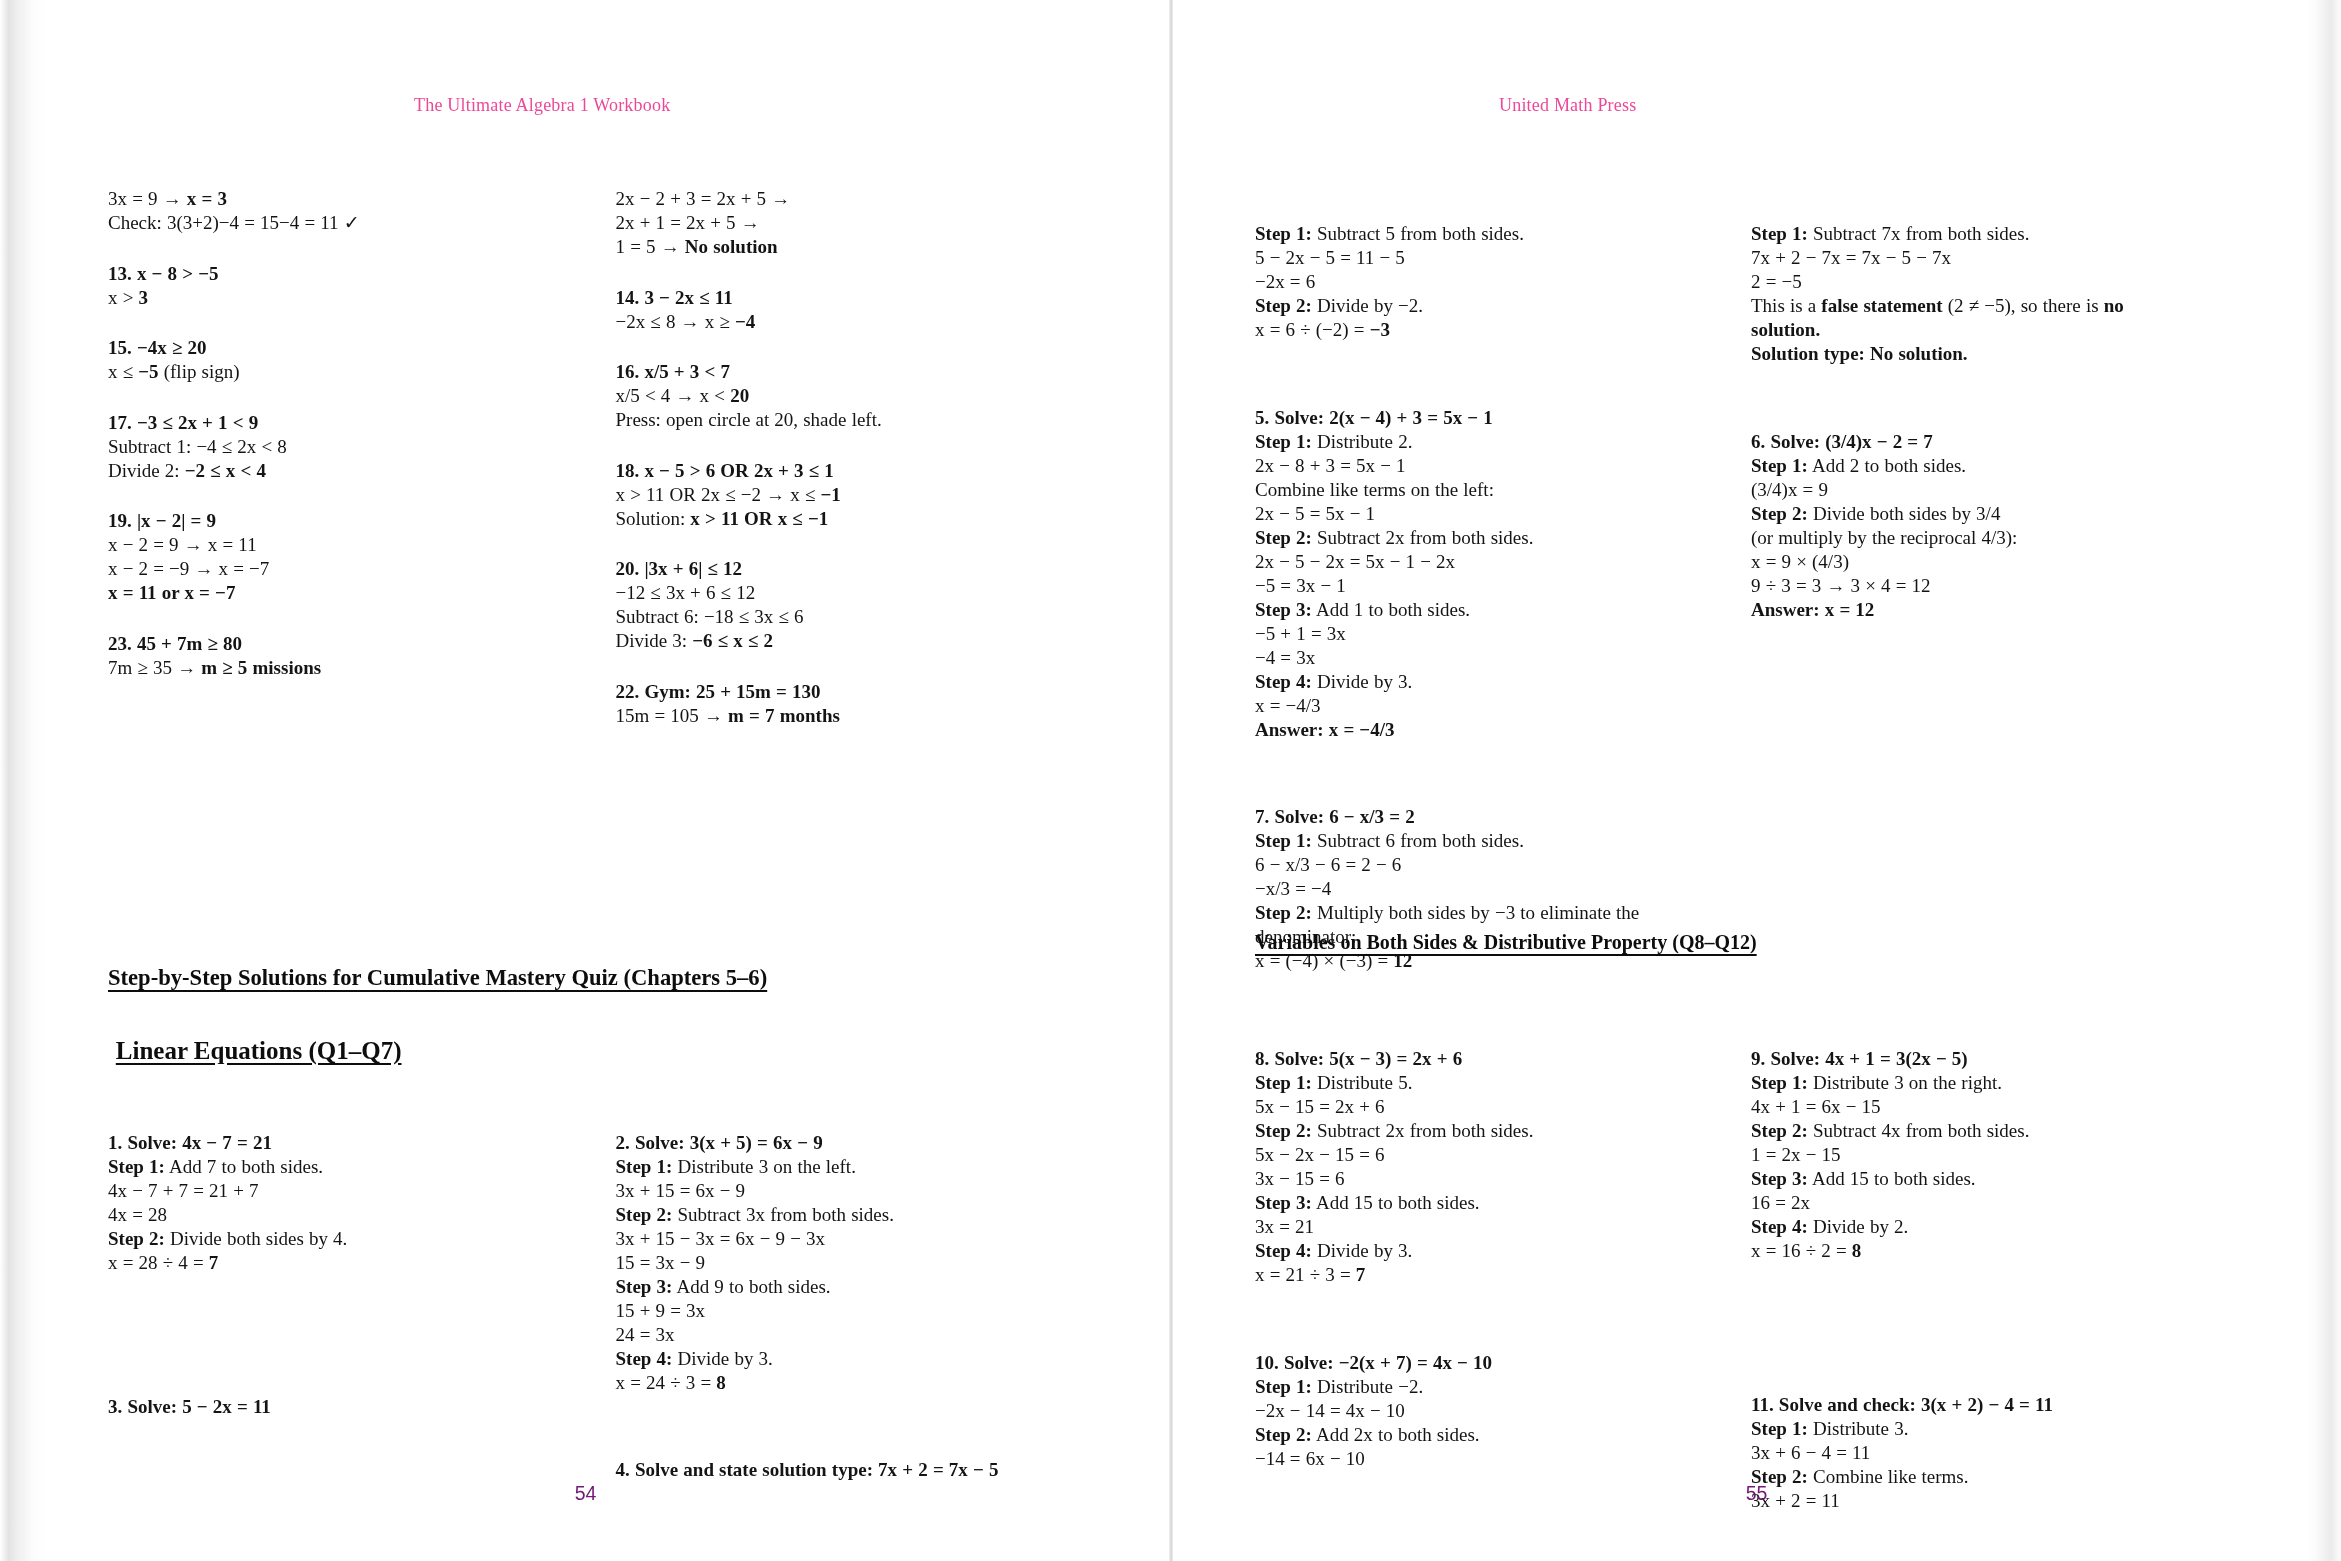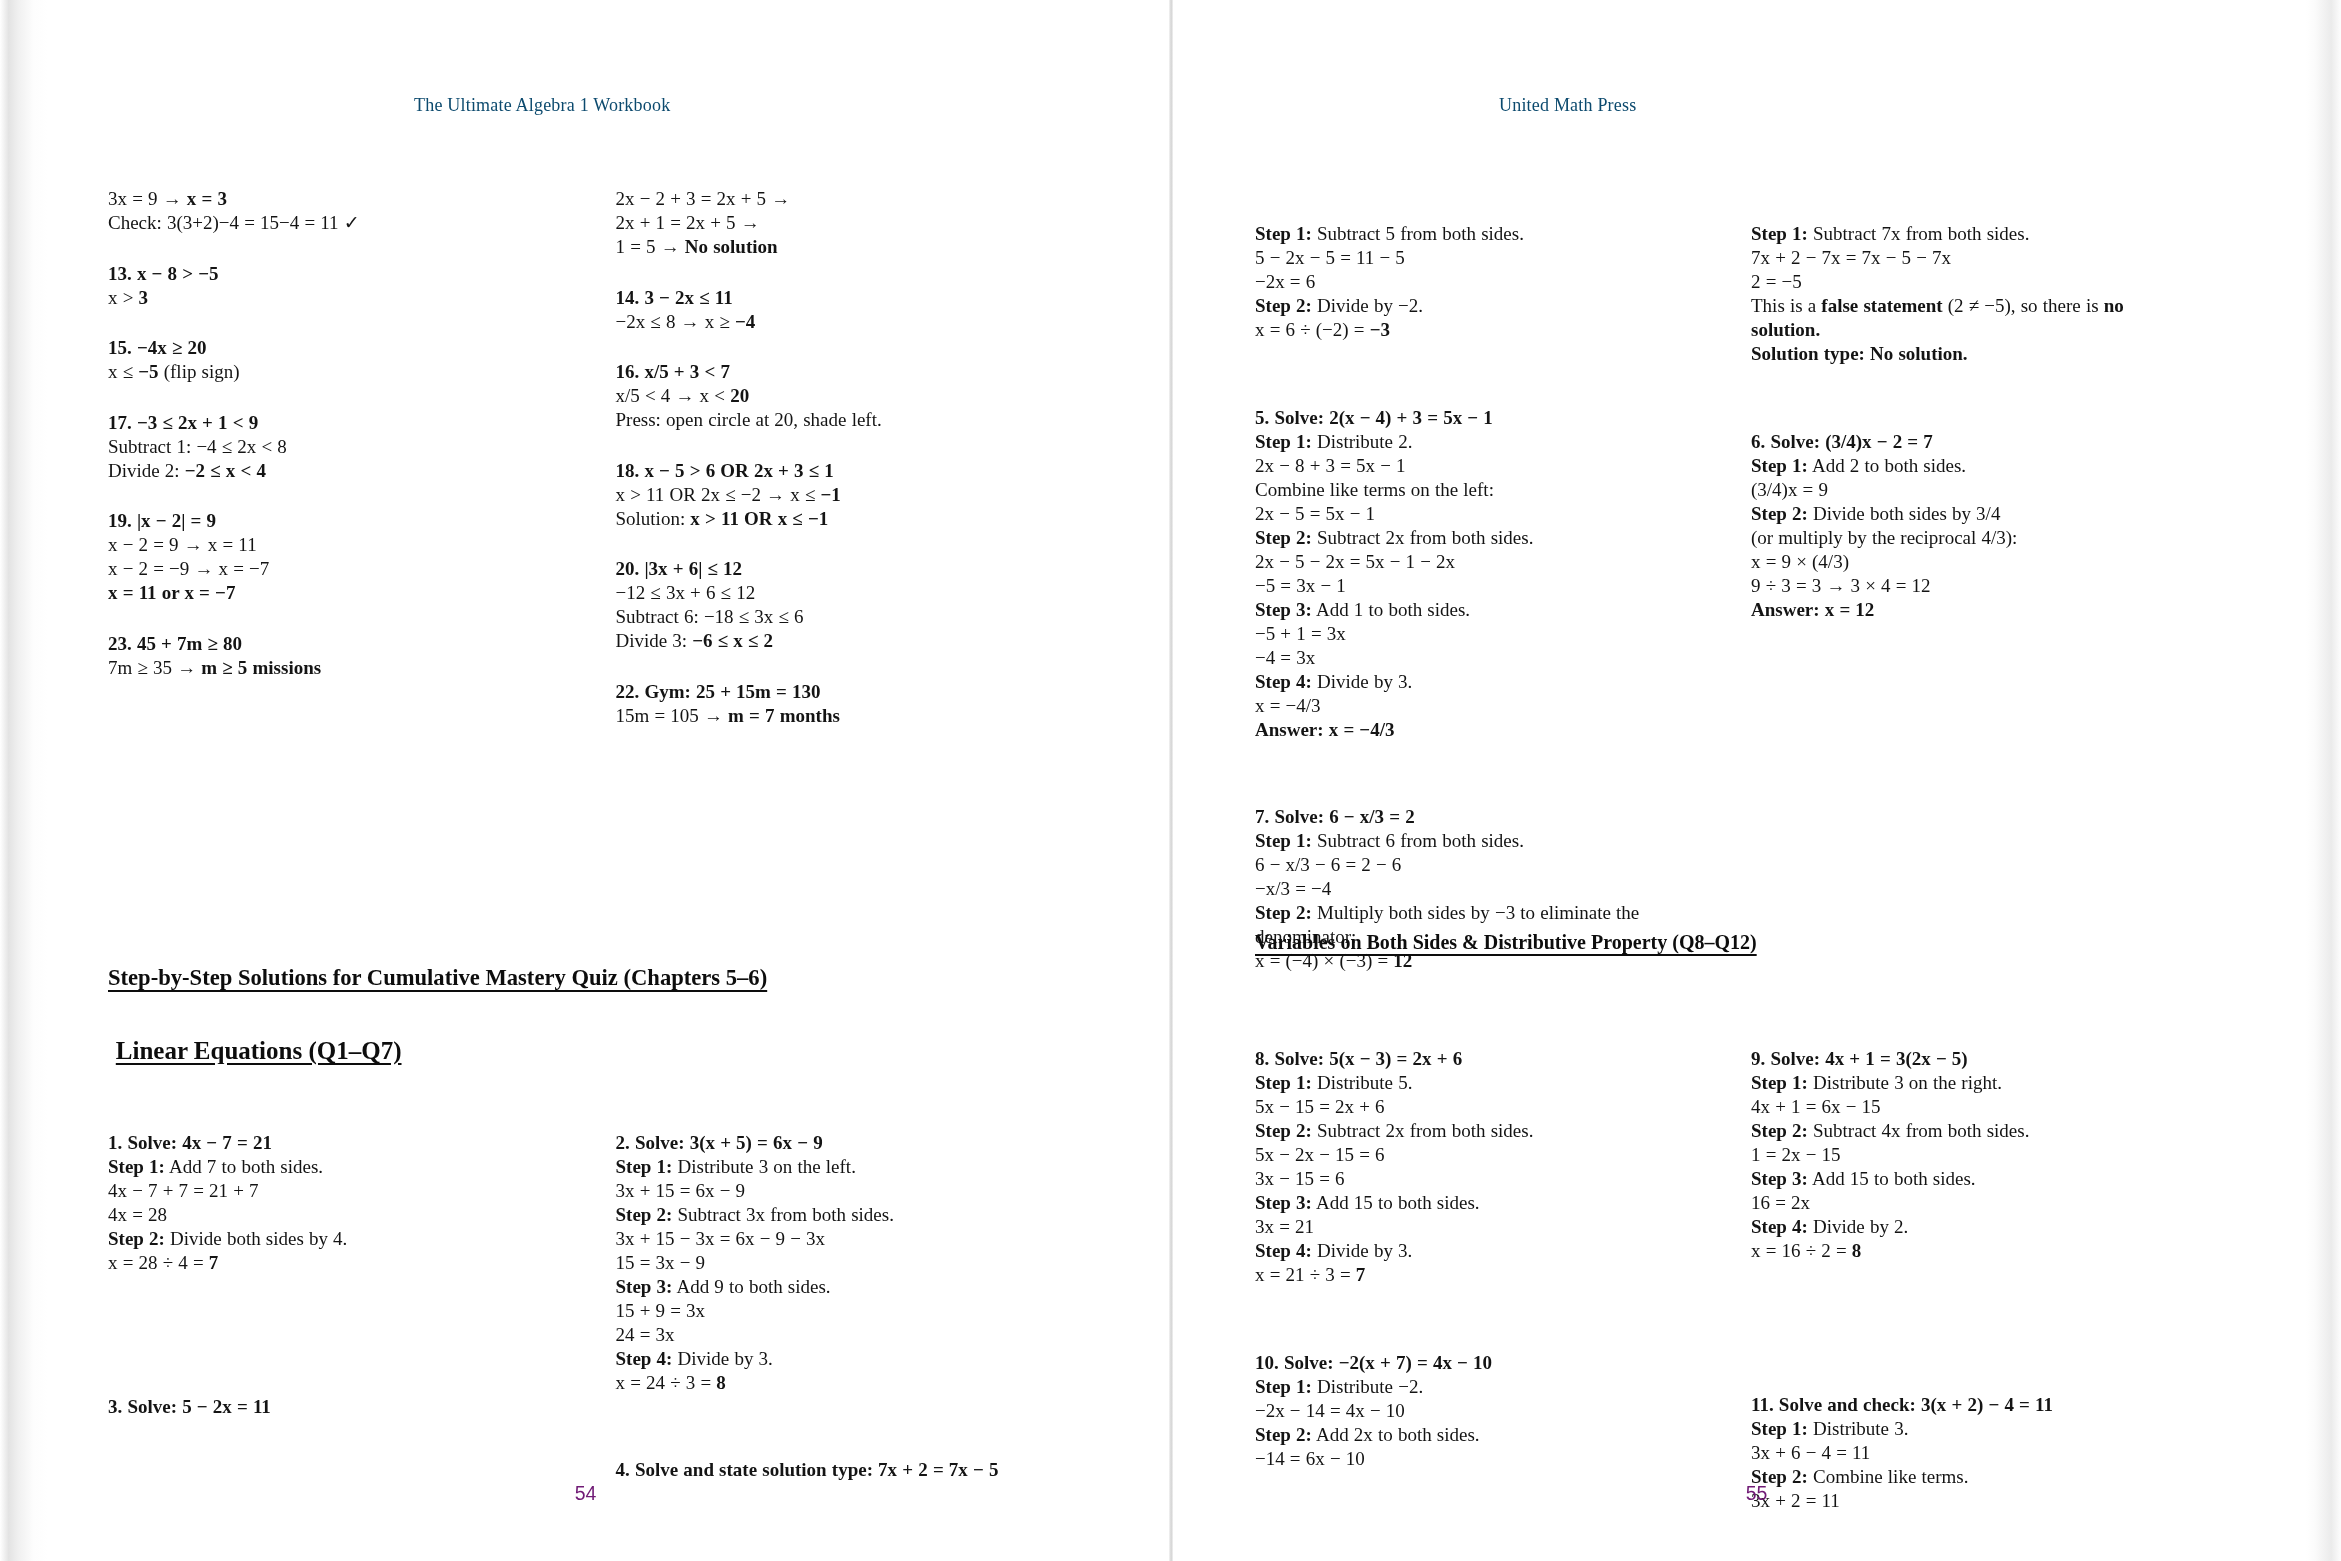--- a/index.html
+++ b/index.html
@@ -60,21 +60,21 @@
     background: linear-gradient(to right, #f4f4f4 0%, #dcdcdc 40%, #d3d3d3 55%, #f2f2f2 100%);
     z-index: 6;
     pointer-events: none;
   }
 
   
   .running-head {
     position: absolute;
     top: 95px;
     font-size: 18px;
-    color: #0c4a6e;
+    color: #ec4899;
     letter-spacing: 0.2px;
     white-space: nowrap;
   }
   .page.left  .running-head { left: 414px; }
   .page.right .running-head { left: 1788px; }
   .page.right .running-head { left: 328px; }
 
   .folio {
     position: absolute;
     bottom: 56px;

